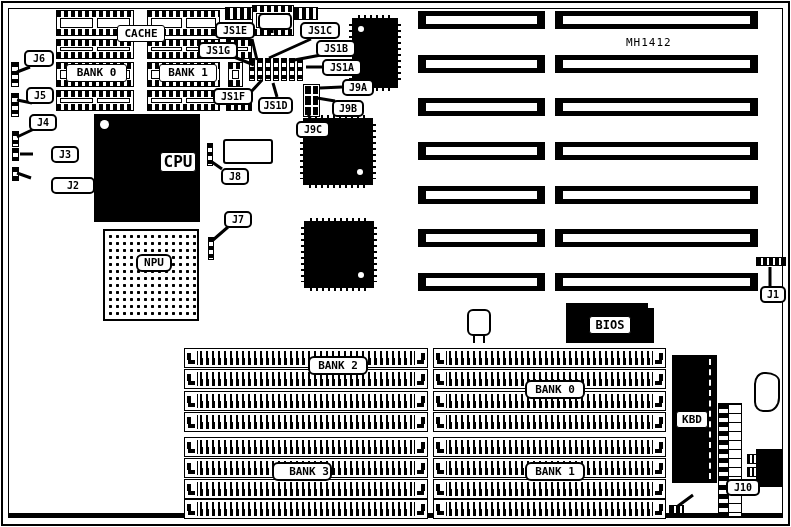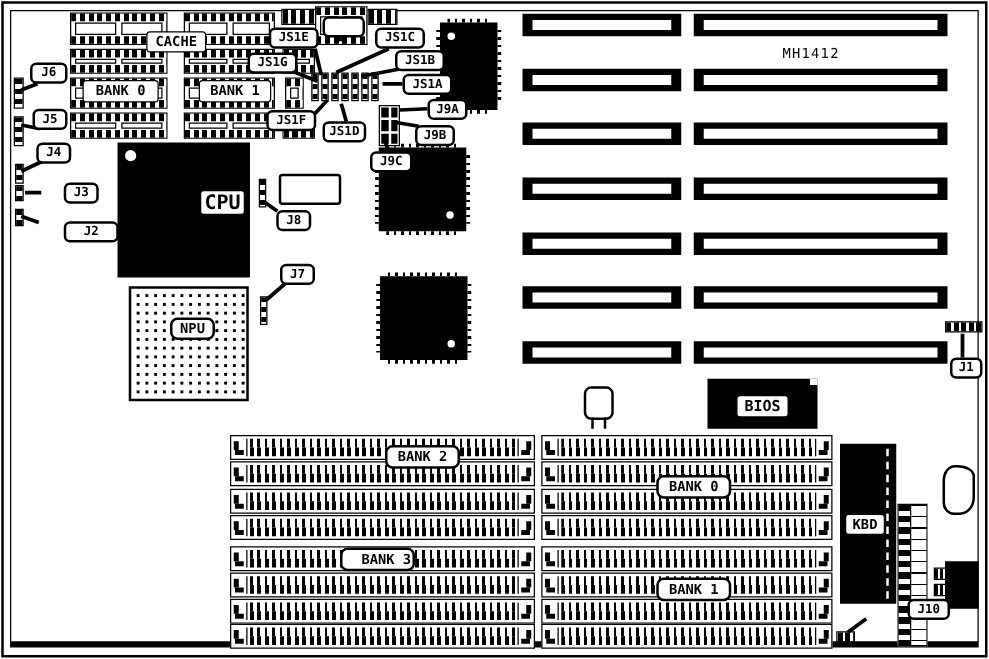--- a/index.html
+++ b/index.html
@@ -348,21 +348,21 @@
       <i class="tk2"></i>
       <i class="cr"></i>
     </div>
   <div class="simm" style="left:184px;top:499px;width:244px;">
       <i class="cl"></i>
       <i class="tk1"></i>
       <i class="tk2"></i>
       <i class="cr"></i>
     </div>
   <div class="boxlabel rounded" style="left:272px;top:356px;width:60px;height:19px;line-height:15px;margin-left:36px;">BANK 2</div>
-  <div class="boxlabel rounded" style="left:272px;top:438px;width:60px;height:19px;line-height:15px;padding-left:14px;">BANK 3</div>
+  <div class="boxlabel rounded" style="left:272px;top:462px;width:60px;height:19px;line-height:15px;padding-left:14px;">BANK 3</div>
 
   <div class="simm" style="left:433px;top:348px;width:233px;">
       <i class="cl"></i>
       <i class="tk1"></i>
       <i class="tk2"></i>
       <i class="cr"></i>
     </div>
   <div class="simm" style="left:433px;top:369px;width:233px;">
       <i class="cl"></i>
       <i class="tk1"></i>

